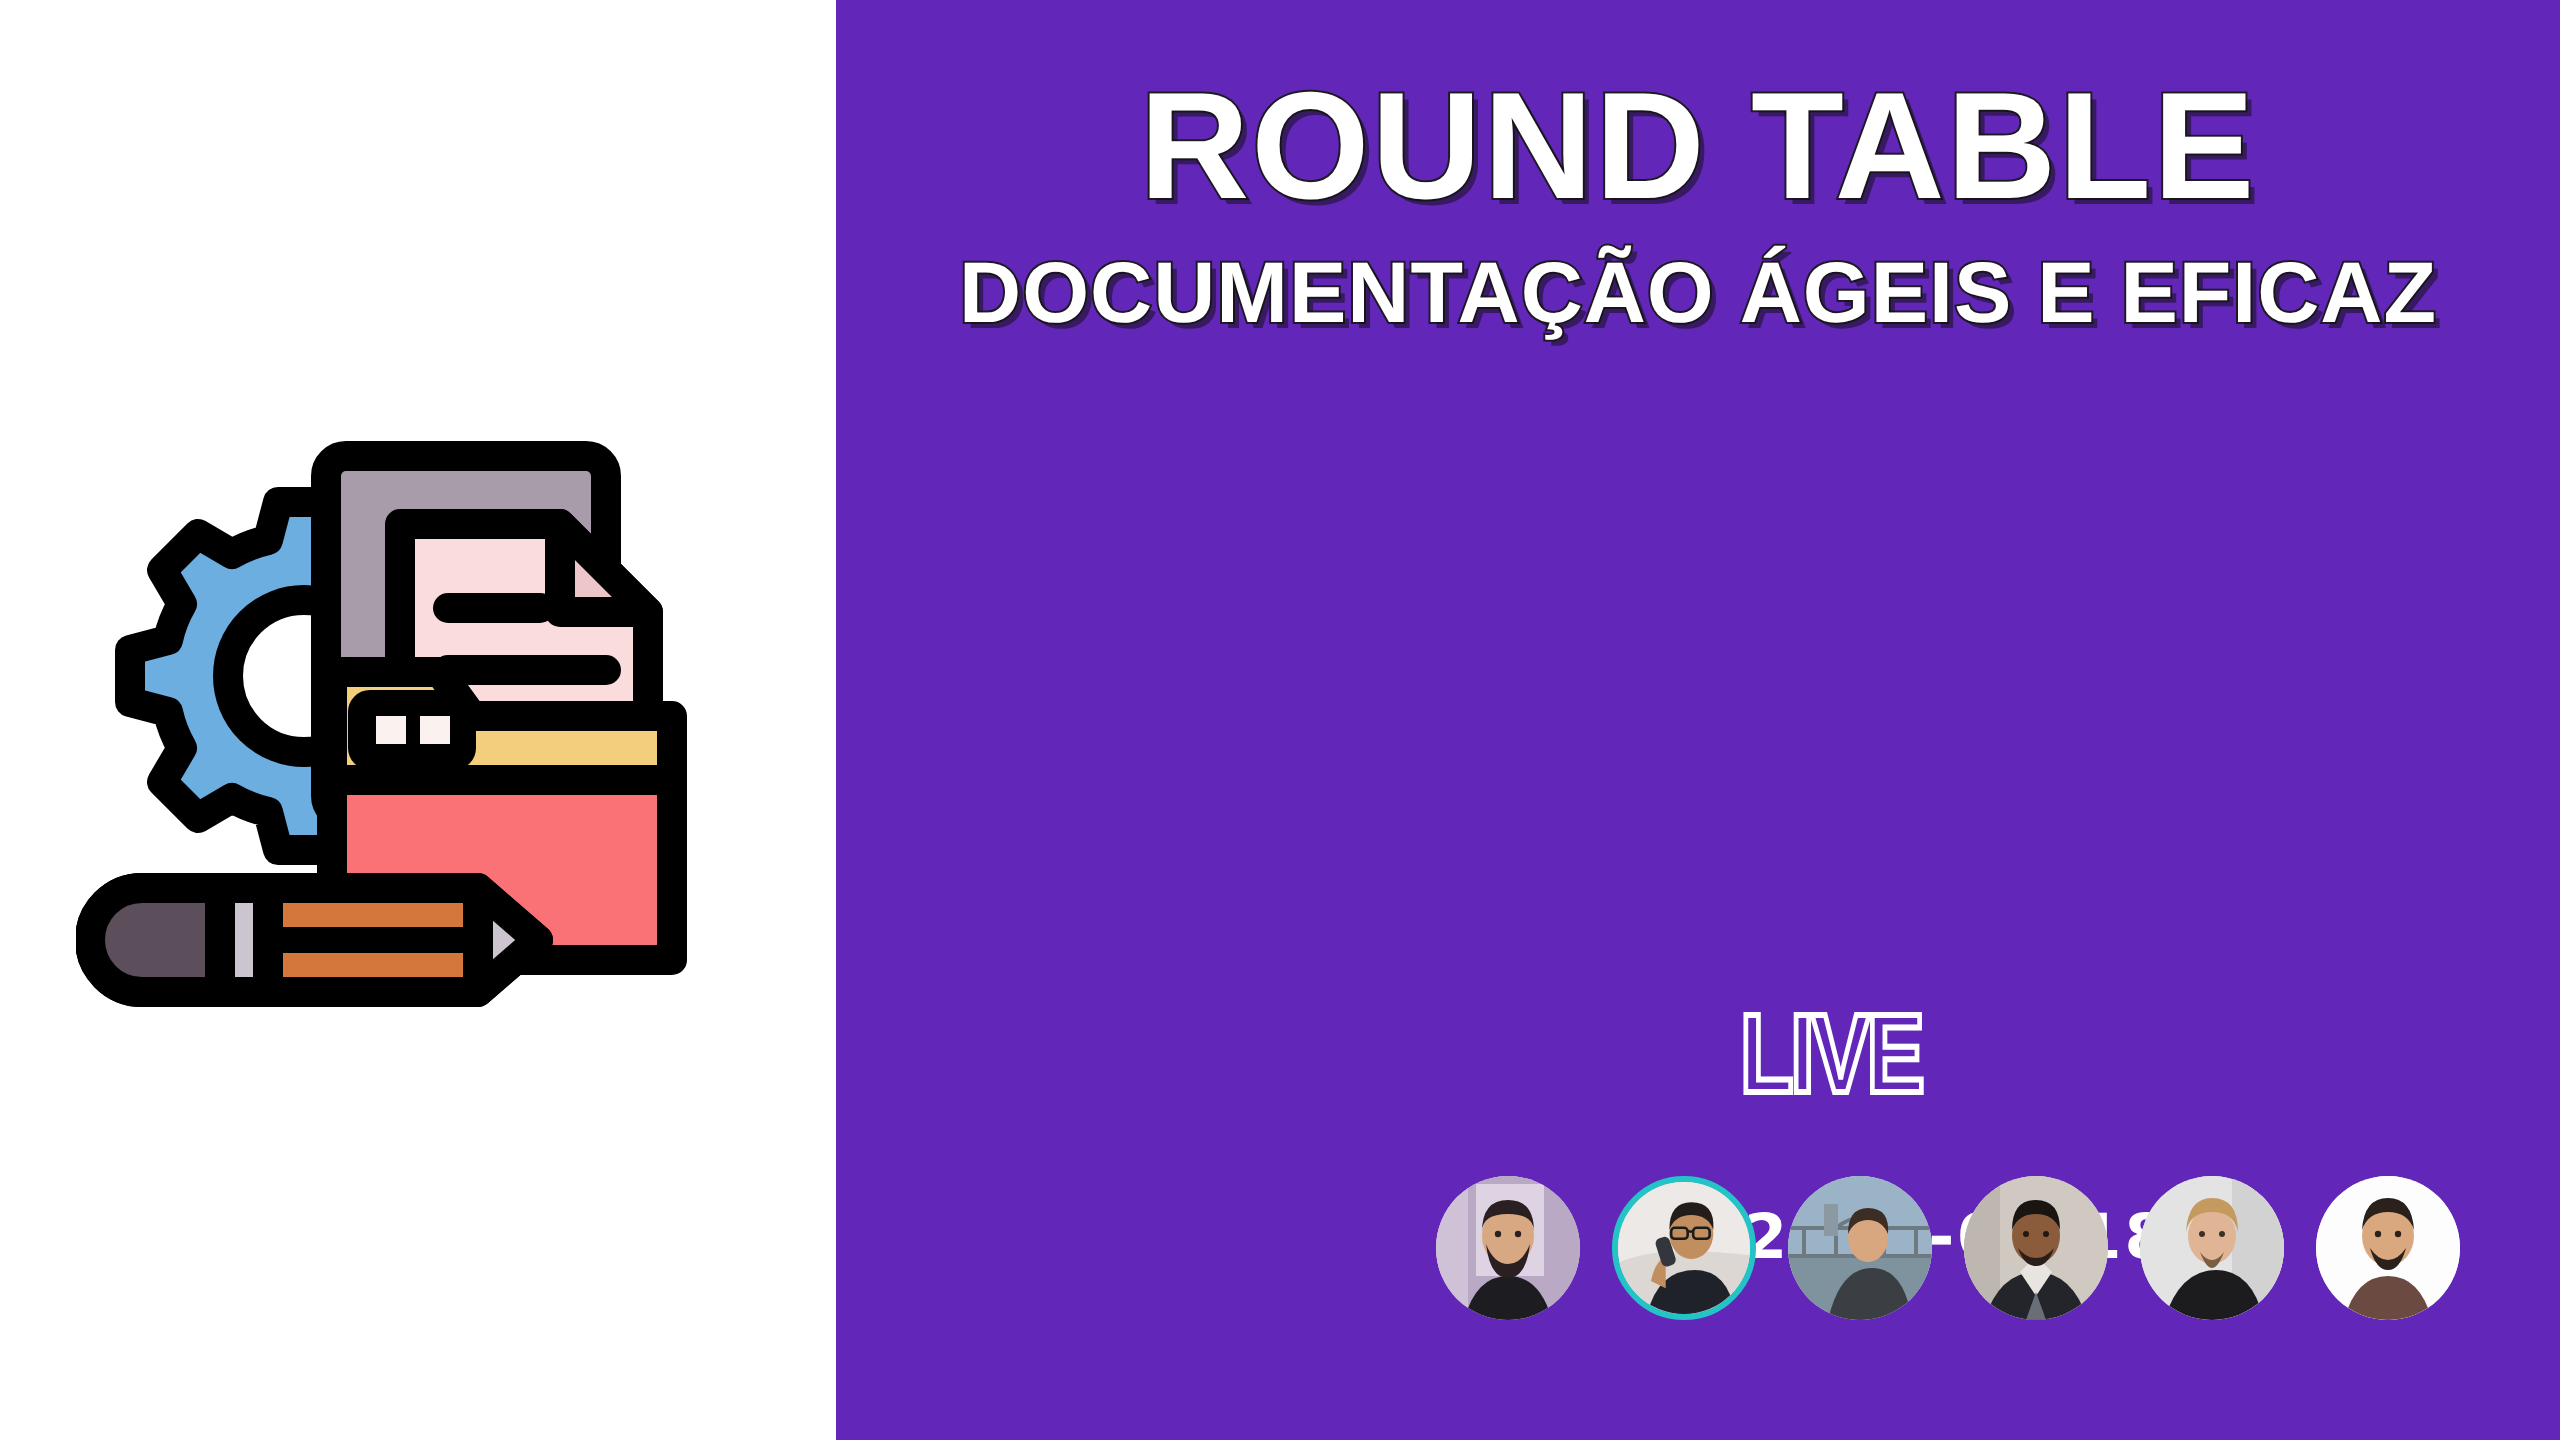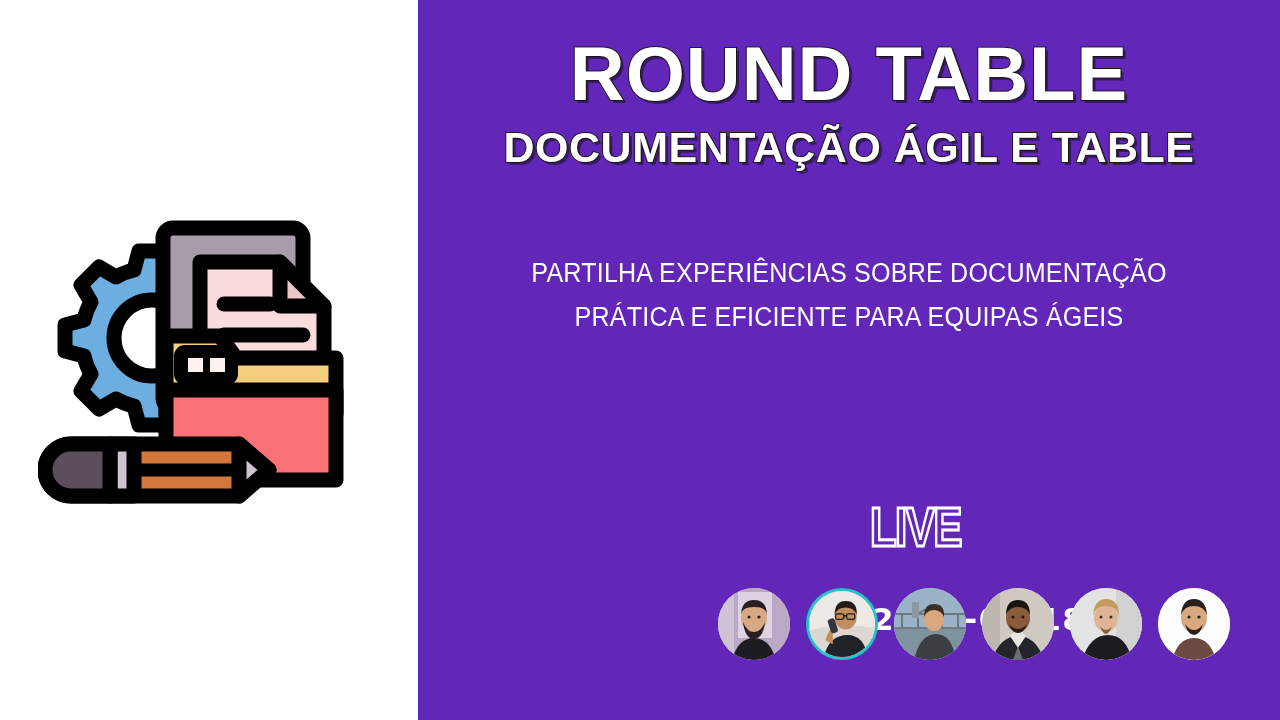--- a/index.html
+++ b/index.html
@@ -169,27 +169,23 @@
           <line x1="96" y1="274" x2="201" y2="274" stroke-width="13"></line>
         </g>
       </svg>
     </div>
   </div>
 
   <div class="right-panel">
 
     <div class="title-block">
       <h1 class="title-main">ROUND TABLE</h1>
-      <h2 class="title-sub">DOCUMENTAÇÃO ÁGIL E TABLE</h2>
-    </div>
-
-    <div class="description">
-      <div>PARTILHA EXPERIÊNCIAS SOBRE DOCUMENTAÇÃO</div>
-      <div>PRÁTICA E EFICIENTE PARA EQUIPAS ÁGEIS</div>
-    </div>
+      <h2 class="title-sub">DOCUMENTAÇÃO ÁGEIS E EFICAZ</h2>
+    </div>
+
 
     <div class="live-word">LIVE</div>
 
     <div class="when">
       <div>2025-08-18</div>
     </div>
 
     <div class="avatars">
 
       <div class="avatar">

